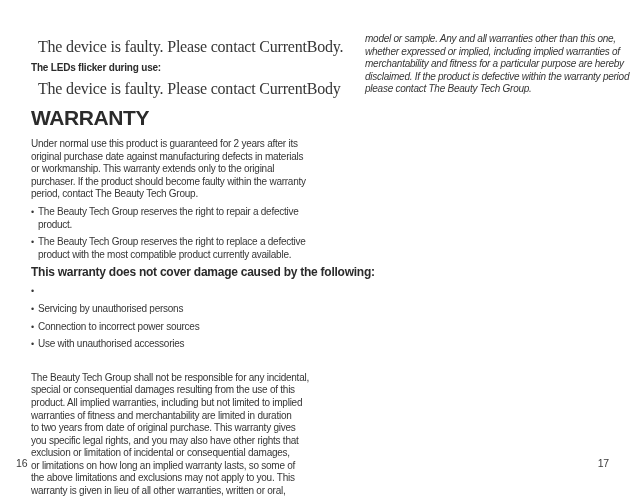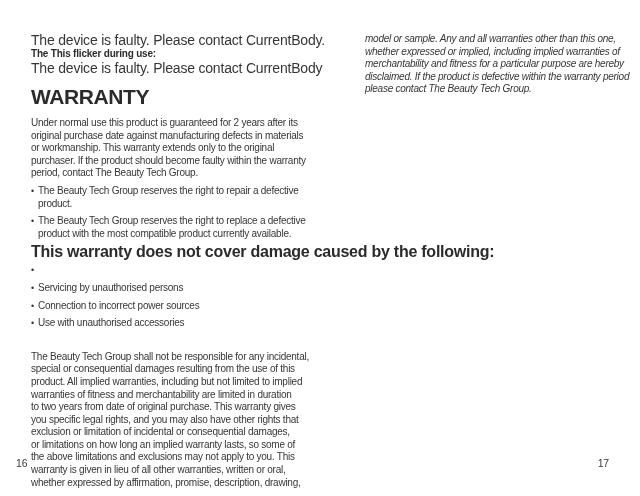--- a/index.html
+++ b/index.html
@@ -21,25 +21,26 @@
   .q {
     font-weight: bold;
     font-size: 10px;
     line-height: 14px;
     margin: 0;
     color: #2b2b2b;
     letter-spacing: -0.2px;
     white-space: nowrap;
   }
   .a {
-    font-size: 14px;
+    font-size: 16px;
     line-height: 14px;
-    margin: 0;
+    margin: 7px;
     letter-spacing: -0.2px;
     white-space: nowrap;
+    font-family: Liberation Serif, serif;
   }
 
   h1.warranty {
     font-size: 21px;
     font-weight: bold;
     color: #2b2b2b;
     letter-spacing: -0.4px;
     margin: 11px 0 9px 0;
     line-height: 22px;
   }
@@ -66,21 +67,21 @@
   }
   ul.bullets li .marker {
     flex: none;
     width: 7px;
     font-size: 9px;
   }
   ul.bullets li .item-text { white-space: pre-line; }
 
   .subhead {
     font-weight: bold;
-    font-size: 16px;
+    font-size: 12px;
     line-height: 13px;
     color: #2b2b2b;
     letter-spacing: -0.25px;
     margin: 3px 0 6px 0;
     white-space: nowrap;
   }
 
   .disclaimer { margin-top: 21px; }
 
   .pageno {
@@ -95,21 +96,21 @@
 </style>
 </head>
 <body>
 
 <div class="spread">
 
   <section class="page page-left">
 
     <div>
       <p class="a">The device is faulty. Please contact CurrentBody.</p>
-      <p class="q">The This flicker during use:</p>
+      <p class="q">The LEDs flicker during use:</p>
       <p class="a">The device is faulty. Please contact CurrentBody</p>
     </div>
 
     <h1 class="warranty">WARRANTY</h1>
 
     <p class="body">Under normal use this product is guaranteed for 2 years after its
 original purchase date against manufacturing defects in materials
 or workmanship. This warranty extends only to the original
 purchaser. If the product should become faulty within the warranty
 period, contact The Beauty Tech Group.</p>

